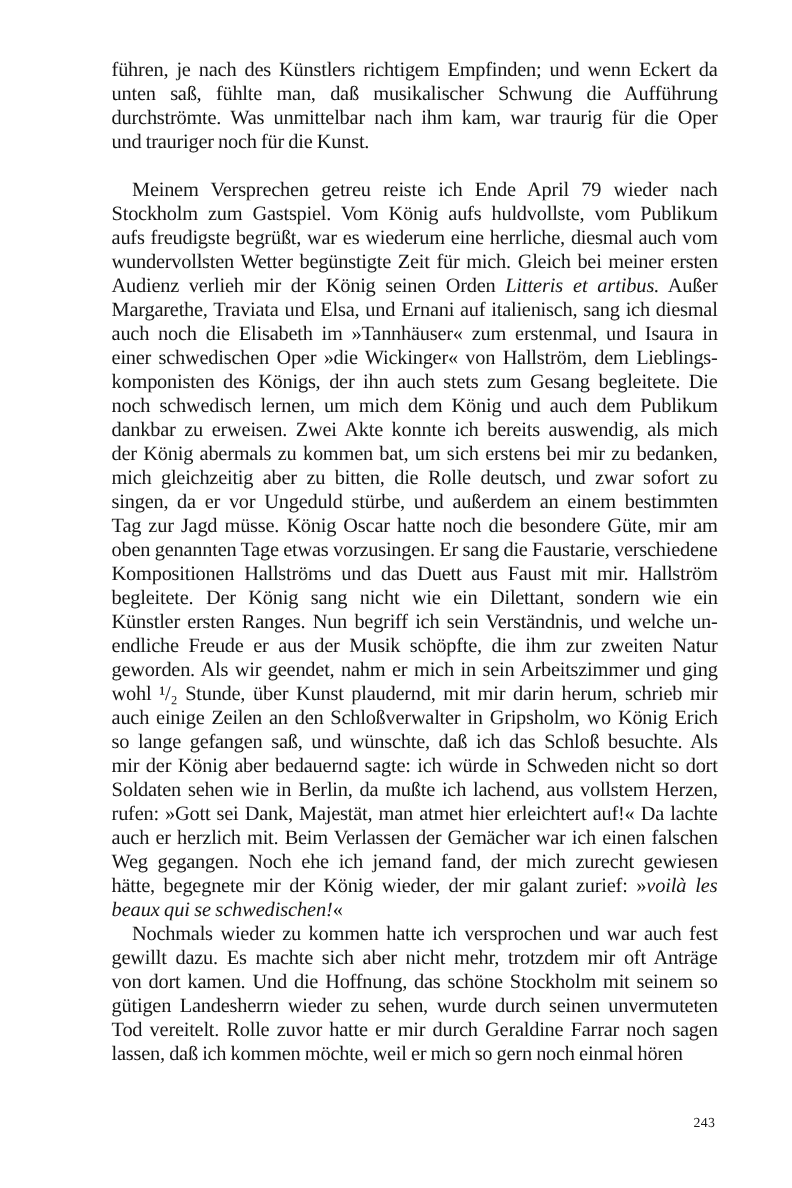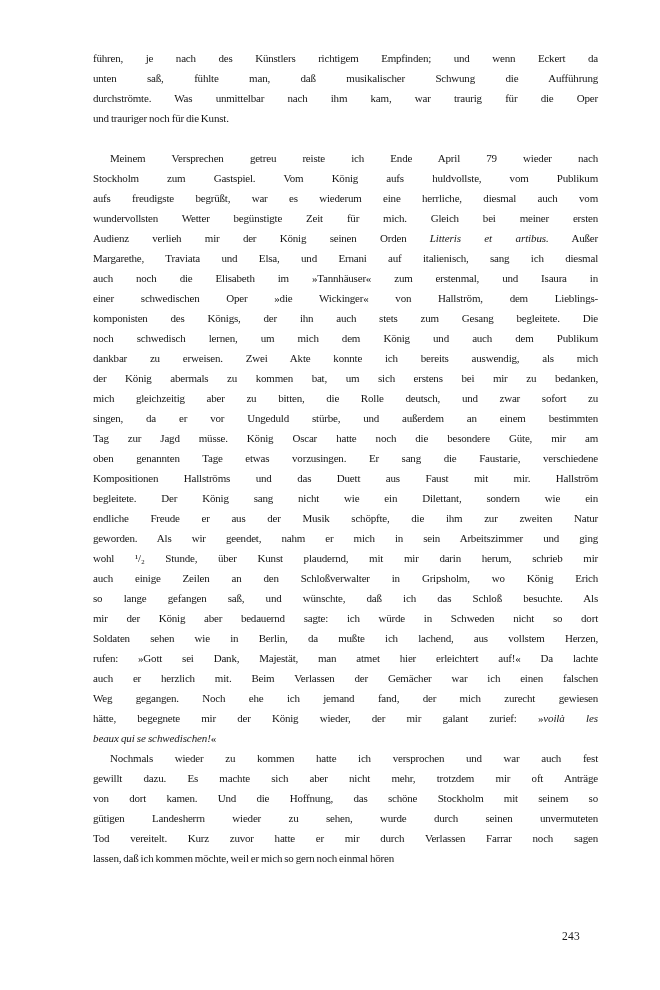--- a/index.html
+++ b/index.html
@@ -14,41 +14,41 @@
     background: #ffffff;
     font-family: "Liberation Serif", serif;
     color: #161616;
     overflow: hidden;
   }
   .text-block {
     position: absolute;
     left: 93px;
     top: 48px;
     width: 505px;
-    font-size: 11px;
+    font-size: 17px;
     line-height: 20px;
     letter-spacing: -0.2px;
     word-spacing: -0.5px;
   }
   .para { margin: 0; }
   
   .text-block .para:nth-of-type(2) { margin-top: 20px; }
   .para.indent .line:first-child { text-indent: 17px; }
   .line {
     height: 20px;
     text-align: justify;
     text-align-last: justify;
   }
   .line.last {
     text-align-last: left;
   }
   .line i { letter-spacing: -0.1px; font-style: italic; }
   .page-number {
     position: absolute;
-    left: 562px;
+    left: 578px;
     top: 929px;
     font-size: 11.5px;
     line-height: 14px;
     letter-spacing: 0.3px;
     color: #161616;
   }
 </style>
 </head>
 <body>
 
@@ -72,36 +72,37 @@
         <div class="line"><span>komponisten des Königs, der ihn auch stets zum Gesang begleitete. Die</span></div>
         <div class="line"><span>noch schwedisch lernen, um mich dem König und auch dem Publikum</span></div>
         <div class="line"><span>dankbar zu erweisen. Zwei Akte konnte ich bereits auswendig, als mich</span></div>
         <div class="line"><span>der König abermals zu kommen bat, um sich erstens bei mir zu bedanken,</span></div>
         <div class="line"><span>mich gleichzeitig aber zu bitten, die Rolle deutsch, und zwar sofort zu</span></div>
         <div class="line"><span>singen, da er vor Ungeduld stürbe, und außerdem an einem bestimmten</span></div>
         <div class="line"><span>Tag zur Jagd müsse. König Oscar hatte noch die besondere Güte, mir am</span></div>
         <div class="line"><span>oben genannten Tage etwas vorzusingen. Er sang die Faustarie, verschiedene</span></div>
         <div class="line"><span>Kompositionen Hallströms und das Duett aus Faust mit mir. Hallström</span></div>
         <div class="line"><span>begleitete. Der König sang nicht wie ein Dilettant, sondern wie ein</span></div>
+        <div class="line"><span>Künstler ersten Ranges. Nun begriff ich sein Verständnis, und welche un-</span></div>
         <div class="line"><span>endliche Freude er aus der Musik schöpfte, die ihm zur zweiten Natur</span></div>
         <div class="line"><span>geworden. Als wir geendet, nahm er mich in sein Arbeitszimmer und ging</span></div>
         <div class="line"><span>wohl ¹/₂ Stunde, über Kunst plaudernd, mit mir darin herum, schrieb mir</span></div>
         <div class="line"><span>auch einige Zeilen an den Schloßverwalter in Gripsholm, wo König Erich</span></div>
         <div class="line"><span>so lange gefangen saß, und wünschte, daß ich das Schloß besuchte. Als</span></div>
         <div class="line"><span>mir der König aber bedauernd sagte: ich würde in Schweden nicht so dort</span></div>
         <div class="line"><span>Soldaten sehen wie in Berlin, da mußte ich lachend, aus vollstem Herzen,</span></div>
         <div class="line"><span>rufen: »Gott sei Dank, Majestät, man atmet hier erleichtert auf!« Da lachte</span></div>
         <div class="line"><span>auch er herzlich mit. Beim Verlassen der Gemächer war ich einen falschen</span></div>
         <div class="line"><span>Weg gegangen. Noch ehe ich jemand fand, der mich zurecht gewiesen</span></div>
         <div class="line"><span>hätte, begegnete mir der König wieder, der mir galant zurief: »</span><i>voilà les</i></div>
         <div class="line last"><i>beaux qui se schwedischen!</i><span>«</span></div>
       </div>
       <div class="para indent">
         <div class="line"><span>Nochmals wieder zu kommen hatte ich versprochen und war auch fest</span></div>
         <div class="line"><span>gewillt dazu. Es machte sich aber nicht mehr, trotzdem mir oft Anträge</span></div>
         <div class="line"><span>von dort kamen. Und die Hoffnung, das schöne Stockholm mit seinem so</span></div>
         <div class="line"><span>gütigen Landesherrn wieder zu sehen, wurde durch seinen unvermuteten</span></div>
-        <div class="line"><span>Tod vereitelt. Kurz zuvor hatte er mir durch Verlassen Farrar noch sagen</span></div>
+        <div class="line"><span>Tod vereitelt. Rolle zuvor hatte er mir durch Geraldine Farrar noch sagen</span></div>
         <div class="line last"><span>lassen, daß ich kommen möchte, weil er mich so gern noch einmal hören</span></div>
       </div>
     </div>
   <div class="page-number">243</div>
 </div>
 
 </body></html>

